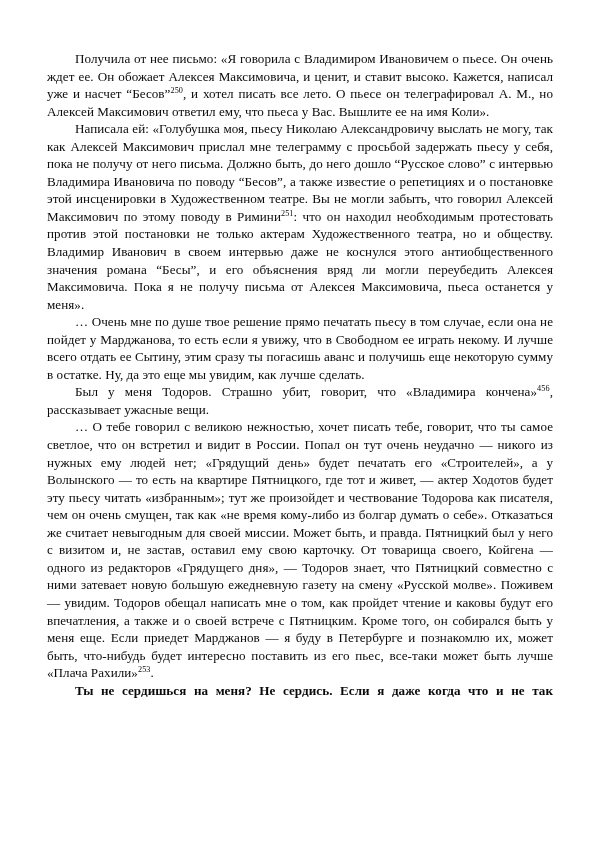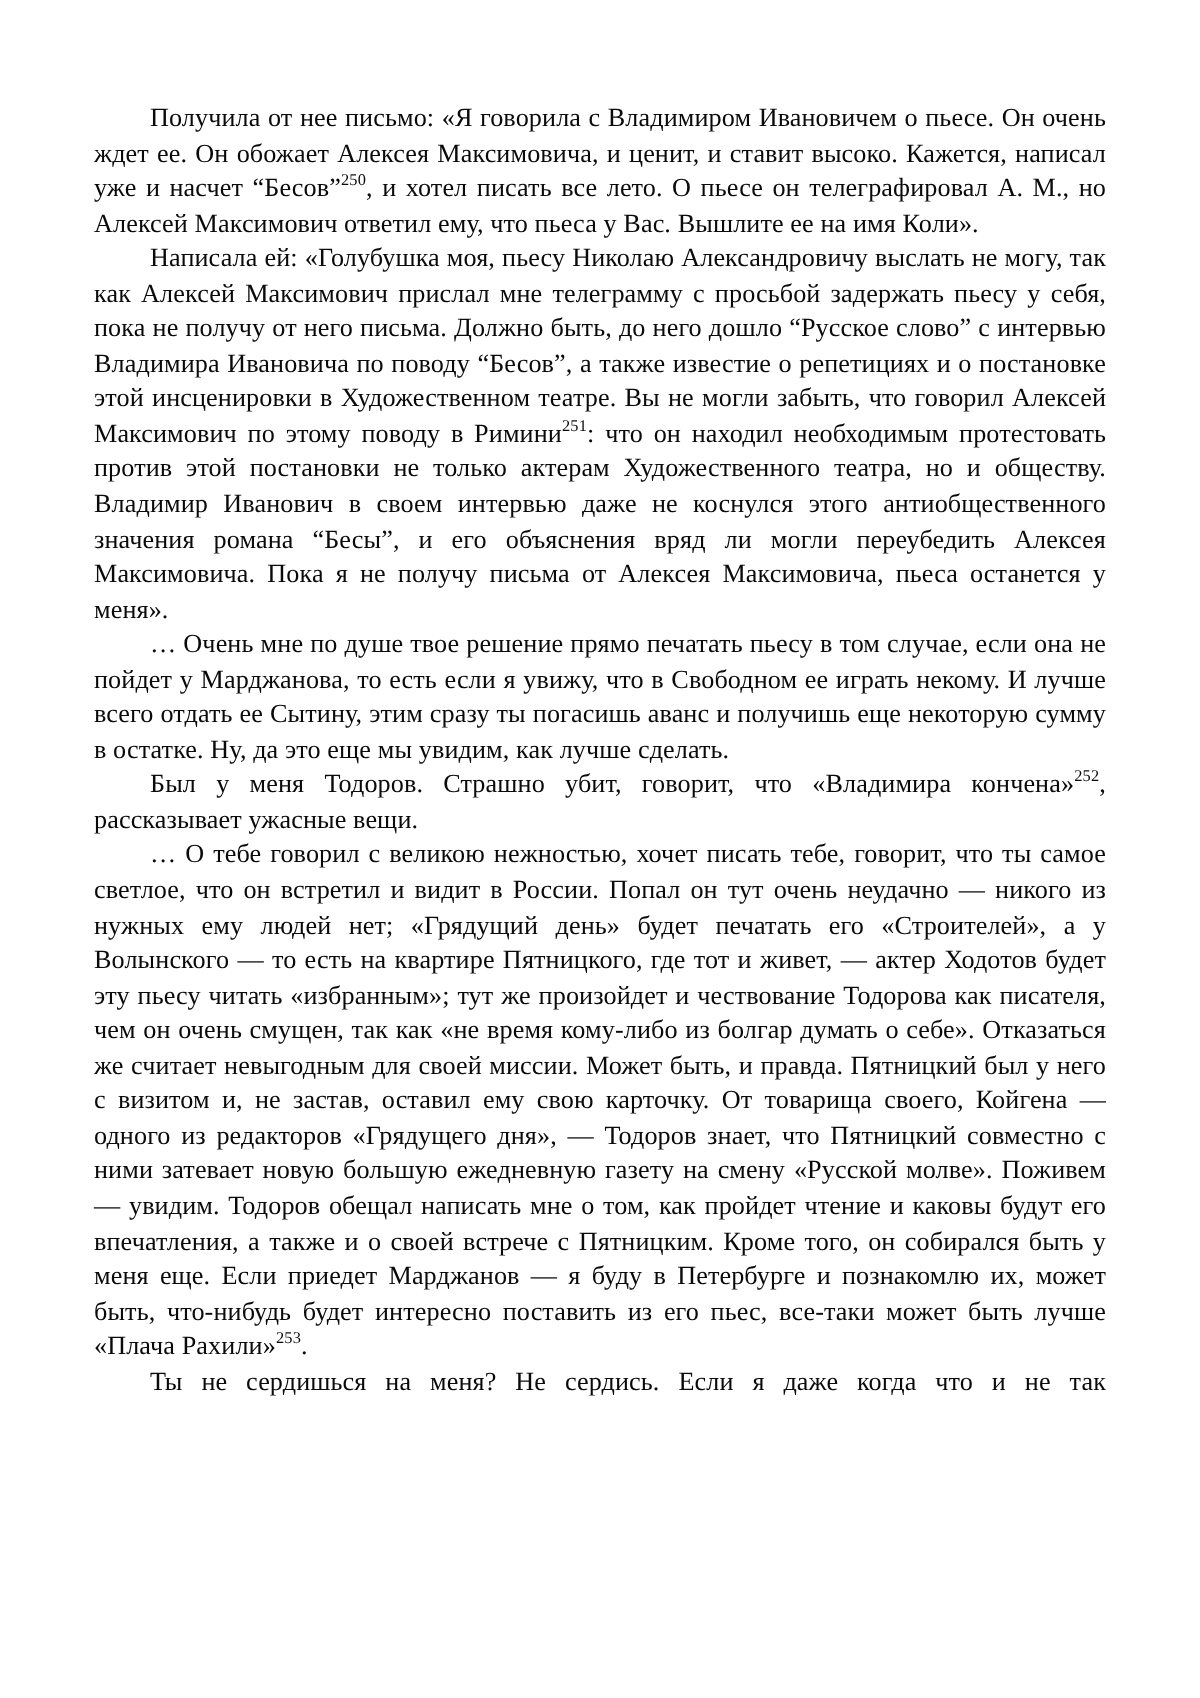--- a/index.html
+++ b/index.html
@@ -37,33 +37,34 @@
     text-indent: 28px;
     hyphens: none;
     -webkit-hyphens: none;
     word-spacing: 0;
     letter-spacing: 0.05px;
     color: #0a0a0a;
   }
   
   p.para.justify-last {
     text-align-last: justify;
+    font-weight: bold;
   }
   sup.fn {
     font-size: 8.2px;
     vertical-align: super;
     line-height: 0;
     letter-spacing: 0.1px;
   }
 </style>
 </head>
 <body>
 
 <div class="page">
   <div class="text-block" id="body-text-block">
       <p class="para"><span>Получила от нее письмо: «Я говорила с Владимиром Ивановичем о пьесе. Он очень ждет ее. Он обожает Алексея Максимовича, и ценит, и ставит высоко. Кажется, написал уже и насчет “Бесов”</span><sup class="fn">250</sup><span>, и хотел писать все лето. О пьесе он телеграфировал А. М., но Алексей Максимович ответил ему, что пьеса у Вас. Вышлите ее на имя Коли».</span></p>
       <p class="para"><span>Написала ей: «Голубушка моя, пьесу Николаю Александровичу выслать не могу, так как Алексей Максимович прислал мне телеграмму с просьбой задержать пьесу у себя, пока не получу от него письма. Должно быть, до него дошло “Русское слово” с интервью Владимира Ивановича по поводу “Бесов”, а также известие о репетициях и о постановке этой инсценировки в Художественном театре. Вы не могли забыть, что говорил Алексей Максимович по этому поводу в Римини</span><sup class="fn">251</sup><span>: что он находил необходимым протестовать против этой постановки не только актерам Художественного театра, но и обществу. Владимир Иванович в своем интервью даже не коснулся этого антиобщественного значения романа “Бесы”, и его объяснения вряд ли могли переубедить Алексея Максимовича. Пока я не получу письма от Алексея Максимовича, пьеса останется у меня».</span></p>
       <p class="para"><span>… Очень мне по душе твое решение прямо печатать пьесу в том случае, если она не пойдет у Марджанова, то есть если я увижу, что в Свободном ее играть некому. И лучше всего отдать ее Сытину, этим сразу ты погасишь аванс и получишь еще некоторую сумму в остатке. Ну, да это еще мы увидим, как лучше сделать.</span></p>
-      <p class="para"><span>Был у меня Тодоров. Страшно убит, говорит, что «Владимира кончена»</span><sup class="fn">252</sup><span>, рассказывает ужасные вещи.</span></p>
+      <p class="para"><span>Был у меня Тодоров. Страшно убит, говорит, что «Владимира кончена»</span><sup class="fn">456</sup><span>, рассказывает ужасные вещи.</span></p>
       <p class="para"><span>… О тебе говорил с великою нежностью, хочет писать тебе, говорит, что ты самое светлое, что он встретил и видит в России. Попал он тут очень неудачно — никого из нужных ему людей нет; «Грядущий день» будет печатать его «Строителей», а у Волынского — то есть на квартире Пятницкого, где тот и живет, — актер Ходотов будет эту пьесу читать «избранным»; тут же произойдет и чествование Тодорова как писателя, чем он очень смущен, так как «не время кому-либо из болгар думать о себе». Отказаться же считает невыгодным для своей миссии. Может быть, и правда. Пятницкий был у него с визитом и, не застав, оставил ему свою карточку. От товарища своего, Койгена — одного из редакторов «Грядущего дня», — Тодоров знает, что Пятницкий совместно с ними затевает новую большую ежедневную газету на смену «Русской молве». Поживем — увидим. Тодоров обещал написать мне о том, как пройдет чтение и каковы будут его впечатления, а также и о своей встрече с Пятницким. Кроме того, он собирался быть у меня еще. Если приедет Марджанов — я буду в Петербурге и познакомлю их, может быть, что-нибудь будет интересно поставить из его пьес, все-таки может быть лучше «Плача Рахили»</span><sup class="fn">253</sup><span>.</span></p>
       <p class="para justify-last"><span>Ты не сердишься на меня? Не сердись. Если я даже когда что и не так</span></p>
     </div>
 </div>
 
 </body></html>

